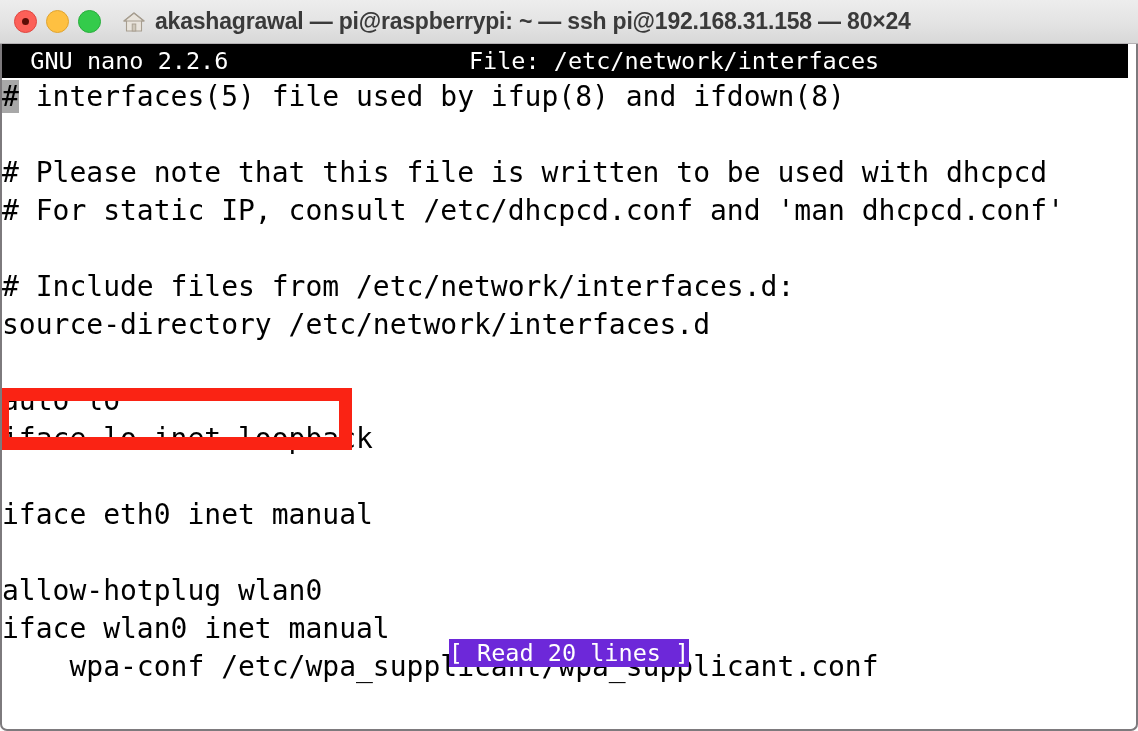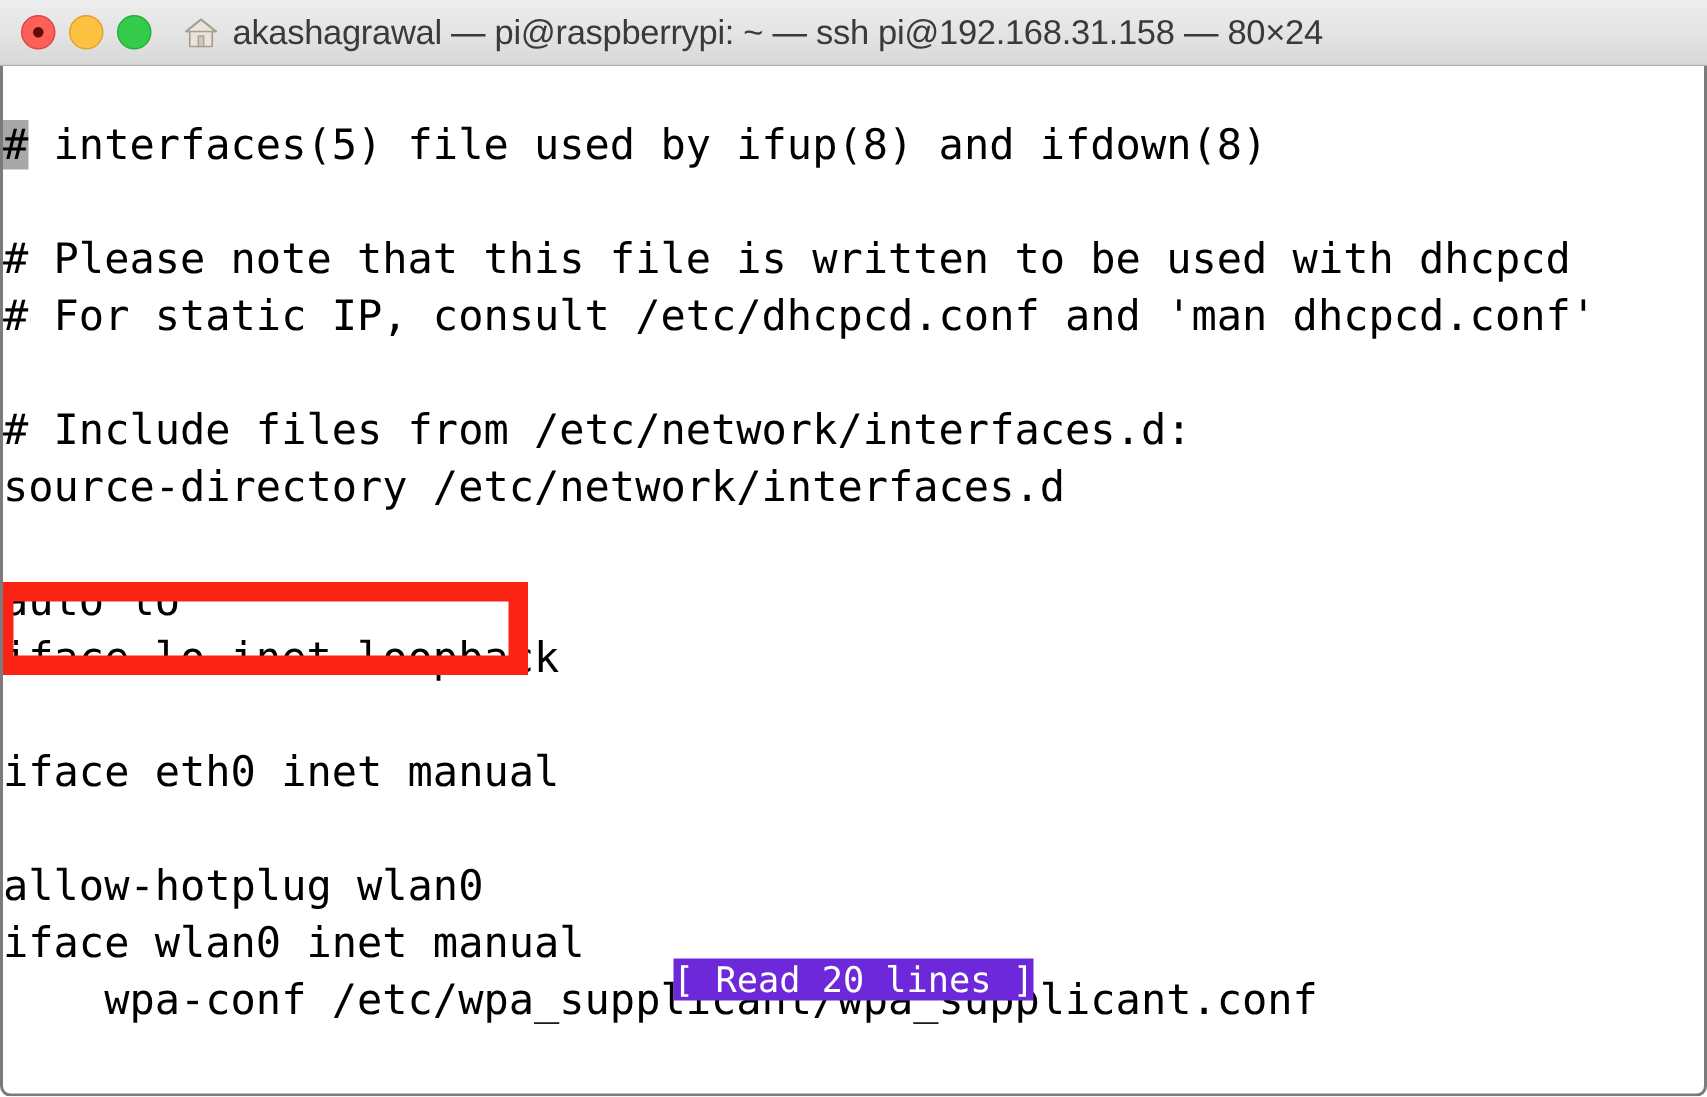--- a/index.html
+++ b/index.html
@@ -23,20 +23,21 @@
   #titlebar {
     position: absolute;
     left: 0; top: 0;
     width: 1138px;
     height: 44px;
     background: linear-gradient(to bottom, #ededed 0%, #e3e3e3 55%, #d8d8d8 100%);
     border-bottom: 1px solid #b4b1b4;
     box-sizing: border-box;
     display: flex;
     align-items: center;
+    font-weight: bold;
   }
   .traffic {
     width: 21px;
     height: 21px;
     border-radius: 50%;
     margin-left: 9px;
     position: relative;
     flex: 0 0 auto;
   }
   .traffic:first-child { margin-left: 14px; }
@@ -172,20 +173,21 @@
     <svg id="home-icon" viewBox="0 0 24 24">
       <path d="M12 3 L22 11 L19.5 11 L19.5 21 L4.5 21 L4.5 11 L2 11 Z" fill="#e9e4dc" stroke="#a79e90" stroke-width="1.1" stroke-linejoin="round"></path>
       <rect x="10.2" y="14" width="3.6" height="7" fill="#cfc7ba" stroke="#a79e90" stroke-width="0.9"></rect>
       <path d="M12 3 L22 11 L2 11 Z" fill="none" stroke="#a79e90" stroke-width="1.1" stroke-linejoin="round"></path>
     </svg>
     <div id="titlebar-text">akashagrawal — pi@raspberrypi: ~ — ssh pi@192.168.31.158 — 80×24</div>
   </div>
 
   <div id="terminal">
 
+    <div id="nano-header">  GNU nano 2.2.6                 File: /etc/network/interfaces</div>
 
     <div id="nano-body"><div class="tline"><span class="cursor-cell">#</span><span> interfaces(5) file used by ifup(8) and ifdown(8)</span></div><div class="tline"><span> </span></div><div class="tline"><span># Please note that this file is written to be used with dhcpcd</span></div><div class="tline"><span># For static IP, consult /etc/dhcpcd.conf and 'man dhcpcd.conf'</span></div><div class="tline"><span> </span></div><div class="tline"><span># Include files from /etc/network/interfaces.d:</span></div><div class="tline"><span>source-directory /etc/network/interfaces.d</span></div><div class="tline"><span> </span></div><div class="tline"><span>auto lo</span></div><div class="tline"><span>iface lo inet loopback</span></div><div class="tline"><span> </span></div><div class="tline"><span>iface eth0 inet manual</span></div><div class="tline"><span> </span></div><div class="tline"><span>allow-hotplug wlan0</span></div><div class="tline"><span>iface wlan0 inet manual</span></div><div class="tline"><span>    wpa-conf /etc/wpa_supplicant/wpa_supplicant.conf</span></div><div class="tline"><span> </span></div><div class="tline"><span>allow-hotplug wlan1</span></div></div>
 
     <div id="status-line"><span id="status-msg">[ Read 20 lines ]</span></div>
 
     <div id="keybar">
       
       
     </div>
 

